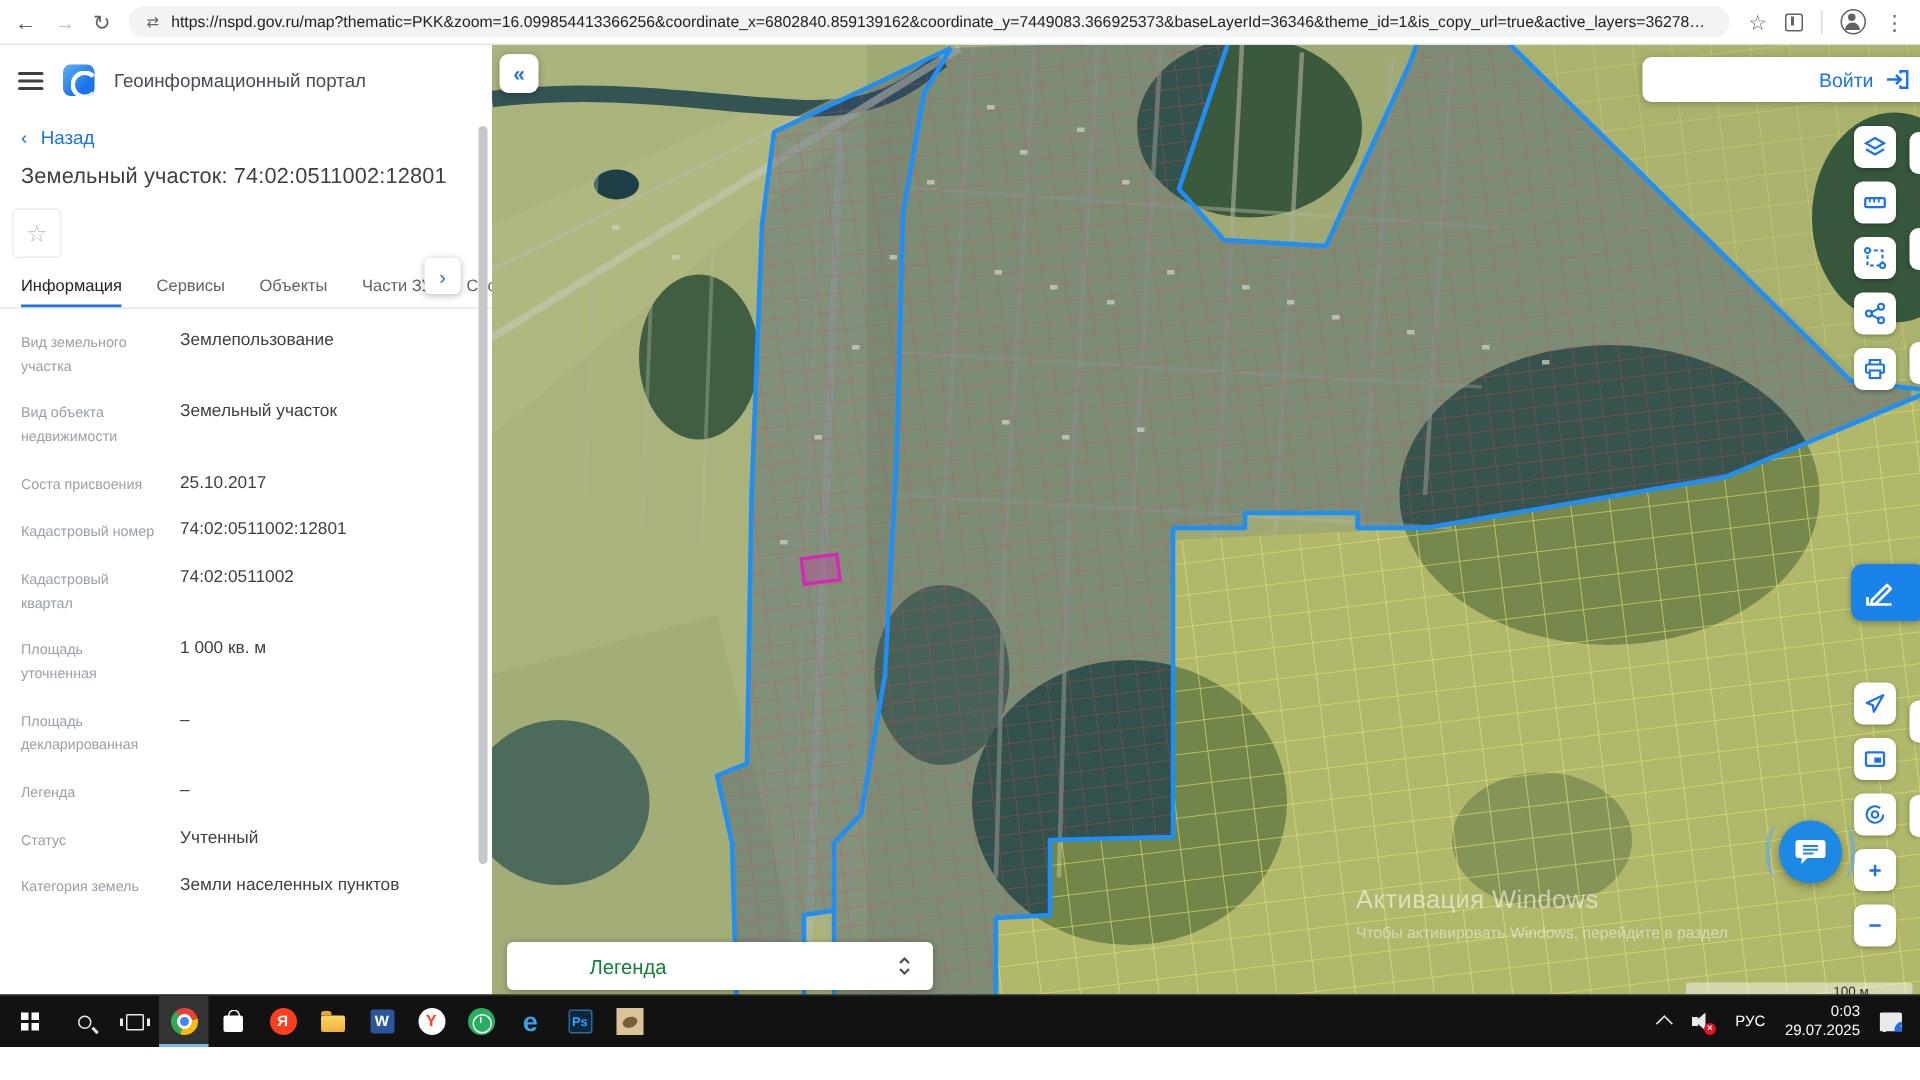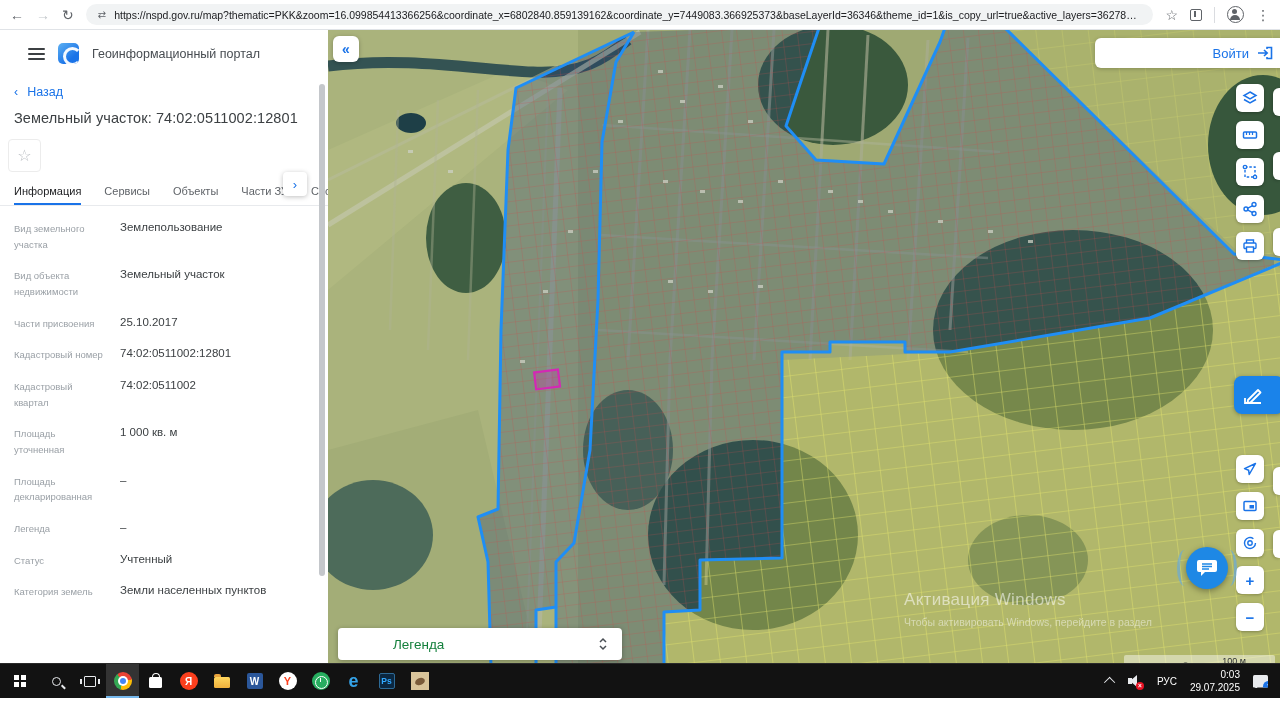--- a/index.html
+++ b/index.html
@@ -20,21 +20,21 @@
   .chrome-right{ display:flex; align-items:center; gap:12px; }
   .dl-ico{ width:12px; height:12px; border:1.4px solid #5f6368; border-radius:2px; position:relative; }
   .dl-ico::after{ content:""; position:absolute; left:3.4px; top:1px; width:2px; height:6px; background:#5f6368; }
   .divider-v{ width:1px; height:16px; background:#dadce0; }
   .avatar-ico{ width:17px; height:17px; border:1.6px solid #5f6368; border-radius:50%; position:relative; }
   .avatar-ico::before{ content:""; position:absolute; left:4.2px; top:2.2px; width:5px; height:5px; border-radius:50%; background:#5f6368; }
   .avatar-ico::after{ content:""; position:absolute; left:2px; top:8.4px; width:9.5px; height:5px; border-radius:5px 5px 0 0; background:#5f6368; }
 
   
   .panel{ position:absolute; left:0; top:30px; width:328px; height:633px; background:#fff; z-index:6; overflow:hidden; }
-  .panel-head{ display:flex; align-items:center; gap:13px; padding:13px 12px 8px 28px; }
+  .panel-head{ display:flex; align-items:center; gap:13px; padding:13px 12px 8px 12px; }
   .burger{ width:17px; height:12px; display:flex; flex-direction:column; justify-content:space-between; }
   .burger i{ display:block; height:2px; background:#3c4043; border-radius:1px; }
   .logo{ width:21px; height:21px; border-radius:5px; background:linear-gradient(140deg,#5db0f2 0%,#1a73e8 70%); position:relative; overflow:hidden; }
   .logo::after{ content:""; position:absolute; left:5px; top:4px; width:13px; height:13px; border-radius:50%;
     border:3px solid rgba(255,255,255,.95); border-right-color:transparent; }
   .app-title{ font-size:12.5px; color:#474c51; }
   .back-row{ display:flex; align-items:center; gap:9px; padding:13px 14px 0; color:#1a73e8; font-size:12.5px; cursor:default; }
   .obj-title{ padding:11px 14px 0; font-size:14.5px; color:#3c4043; letter-spacing:.1px; }
   .fav-btn{ margin:13px 0 0 8px; width:33px; height:33px; border:1px solid #ececec; border-radius:4px;
     display:flex; align-items:center; justify-content:center; color:#b9bdc2; font-size:16px; }
@@ -191,21 +191,21 @@
     <div class="rows">
         <div class="row">
           <div class="lbl">Вид земельного участка</div>
           <div class="val">Землепользование</div>
         </div>
         <div class="row">
           <div class="lbl">Вид объекта недвижимости</div>
           <div class="val">Земельный участок</div>
         </div>
         <div class="row">
-          <div class="lbl">Части присвоения</div>
+          <div class="lbl">Соста присвоения</div>
           <div class="val">25.10.2017</div>
         </div>
         <div class="row">
           <div class="lbl">Кадастровый номер</div>
           <div class="val">74:02:0511002:12801</div>
         </div>
         <div class="row">
           <div class="lbl">Кадастровый квартал</div>
           <div class="val">74:02:0511002</div>
         </div>

